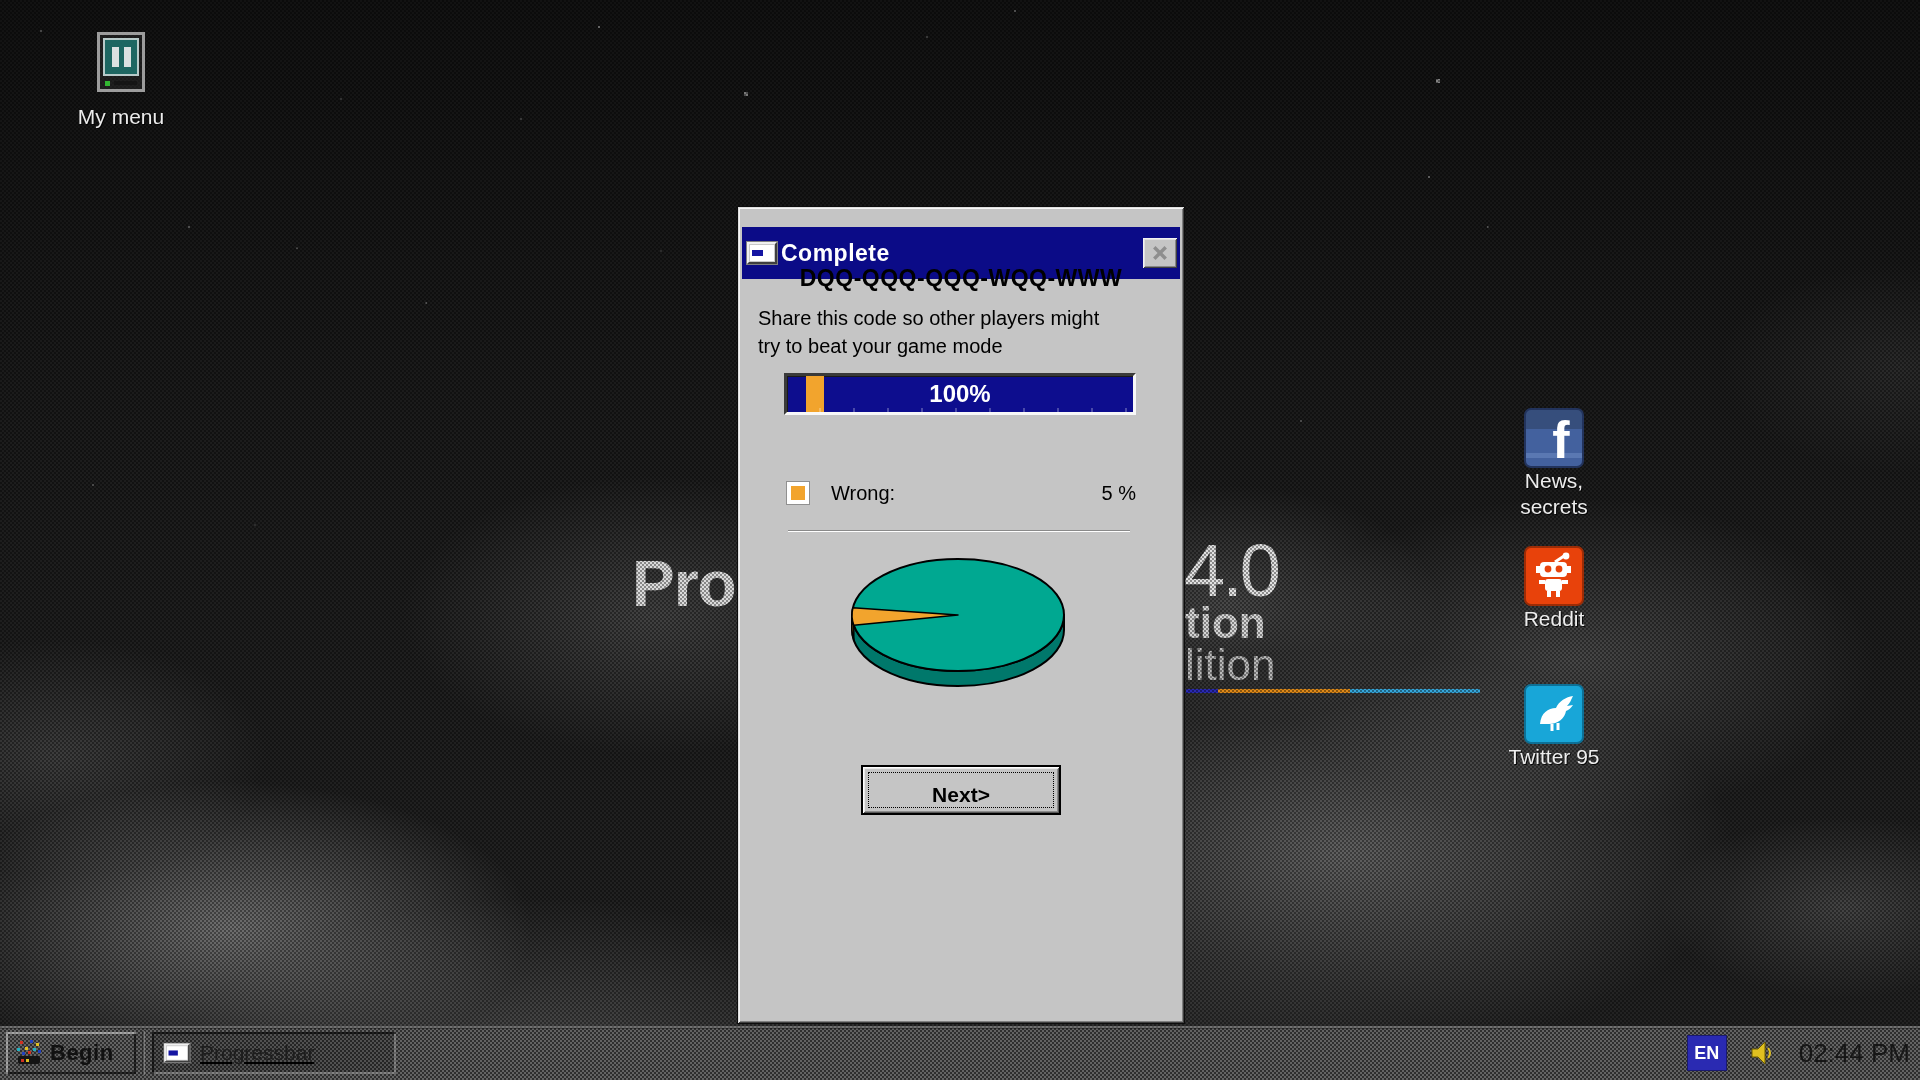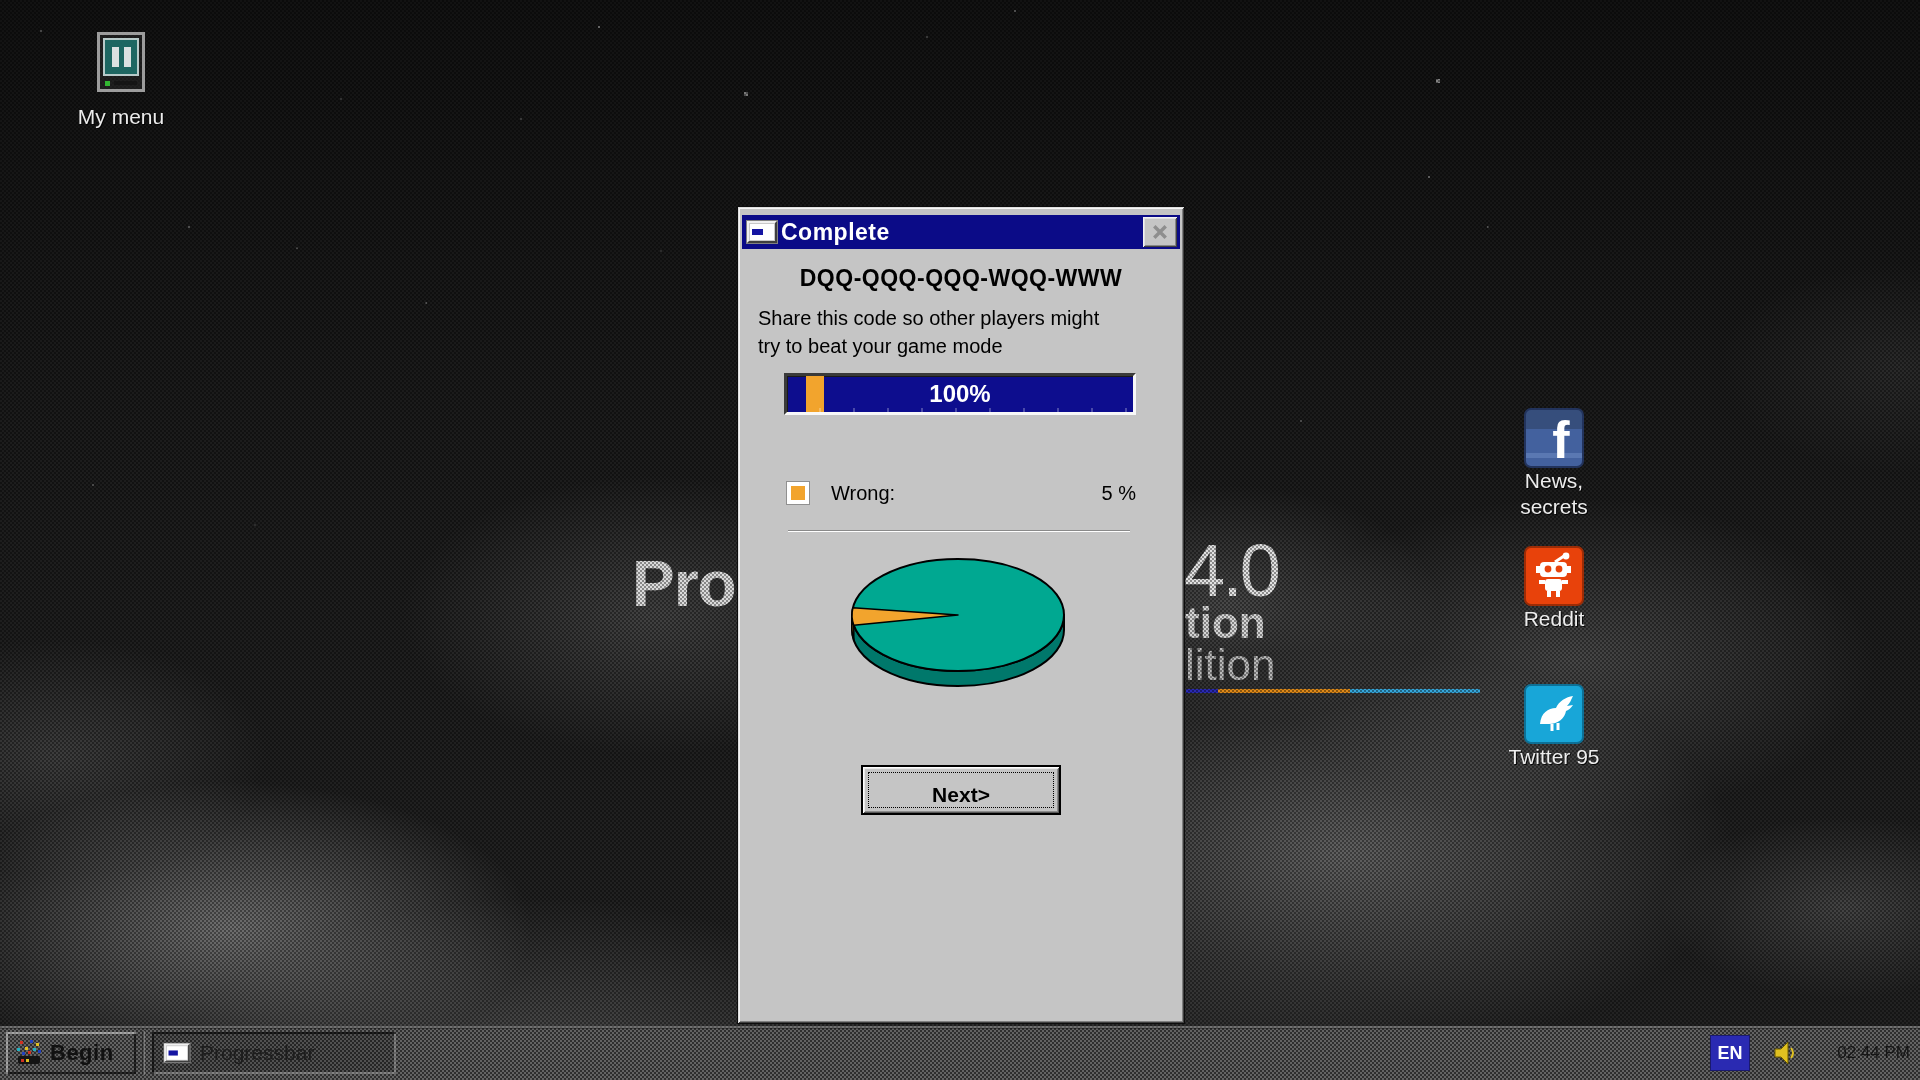--- a/index.html
+++ b/index.html
@@ -65,21 +65,21 @@
   .fb-art span{position:relative;left:7px;top:2px;}
   .rd-art{background:#e8420b;border:2px solid #9c2c06;}
   .tw-art{background:#18a6d8;border:2px solid #0d7096;}
   .mb12{margin-bottom:12px;} .mb28{margin-bottom:28px;}
 
   
   .dialog{position:absolute;left:737px;top:206px;width:448px;height:818px;z-index:5;
     background:#c5c5c5;border:1px solid #0d0d0d;
     box-shadow:inset 1px 1px 0 #dedede, inset -1px -1px 0 #3f3f3f,
                inset 2px 2px 0 #f5f5f5, inset -2px -2px 0 #808080;}
-  .titlebar{position:absolute;left:4px;top:8px;right:4px;height:34px;background:#0b0b87;
+  .titlebar{position:absolute;left:4px;top:20px;right:4px;height:52px;background:#0b0b87;
     display:flex;align-items:center;padding:0 3px;}
   .win-ico{width:30px;height:22px;background:#c8c8c8;border:2px solid;margin:0 4px 0 2px;
     border-color:#f0f0f0 #3f3f3f #3f3f3f #f0f0f0;box-shadow:0 0 0 1px #808080;position:relative;flex:none;}
   .win-ico i{position:absolute;inset:1px;background:#fff;}
   .win-ico i::after{content:'';position:absolute;left:2px;top:50%;margin-top:-3px;width:11px;height:6px;background:#1515a2;}
   .title-text{flex:1;color:#fff;font-weight:bold;font-size:23px;letter-spacing:.5px;}
   .close-btn{width:34px;height:30px;background:#c5c5c5;border:none;padding:0;flex:none;
     box-shadow:inset 1px 1px 0 #f2f2f2, inset -1px -1px 0 #404040,
                inset 2px 2px 0 #e0e0e0, inset -2px -2px 0 #878787;
     display:flex;align-items:center;justify-content:center;}
@@ -112,27 +112,27 @@
   .taskbar{position:absolute;left:0;right:0;bottom:0;height:54px;z-index:6;
     background:repeating-conic-gradient(#636363 0% 25%, #2e2e2e 0% 50%);background-size:4px 4px;
     box-shadow:inset 0 2px 0 rgba(255,255,255,.25), inset 0 3px 0 rgba(0,0,0,.3);}
   .tb-btn{position:absolute;top:6px;height:42px;border:none;display:flex;align-items:center;
     background:transparent;padding:0 10px;gap:8px;}
   .begin{left:6px;width:130px;box-shadow:inset 2px 2px 0 rgba(255,255,255,.45), inset -2px -2px 0 rgba(0,0,0,.6);}
   .begin-label{font-size:22px;font-weight:bold;color:#111;letter-spacing:.5px;}
   .tb-sep{position:absolute;left:142px;top:5px;width:3px;height:44px;
     background:linear-gradient(90deg,rgba(0,0,0,.6),rgba(255,255,255,.35));}
   .task{left:152px;width:244px;background:rgba(0,0,0,.18);
-    box-shadow:inset 2px 2px 0 rgba(0,0,0,.6), inset -2px -2px 0 rgba(255,255,255,.3);}
+    box-shadow:inset 2px 2px 0 rgba(0,0,0,.6), inset -2px -2px 0 rgba(255,255,255,.3);text-decoration:underline;}
   .task .win-ico{transform:scale(.85);margin:0;}
   .task-label{font-size:21px;color:#1d1d1d;}
   .tray{position:absolute;right:10px;top:0;height:100%;display:flex;align-items:center;gap:23px;}
   .lang-box{width:40px;height:36px;background:#2a2ab2;color:#fff;font-weight:bold;font-size:18px;
     display:flex;align-items:center;justify-content:center;border:1px solid #1a1a6e;}
-  .clock{font-size:17px;color:#161616;min-width:88px;text-align:right;}
+  .clock{font-size:26px;color:#161616;min-width:88px;text-align:right;}
 </style>
 </head>
 <body>
 
 <div class="screen">
 
   <div class="clouds"></div>
   <div class="stars"></div>
 
   <div class="wm wm-pro">Pro</div>

